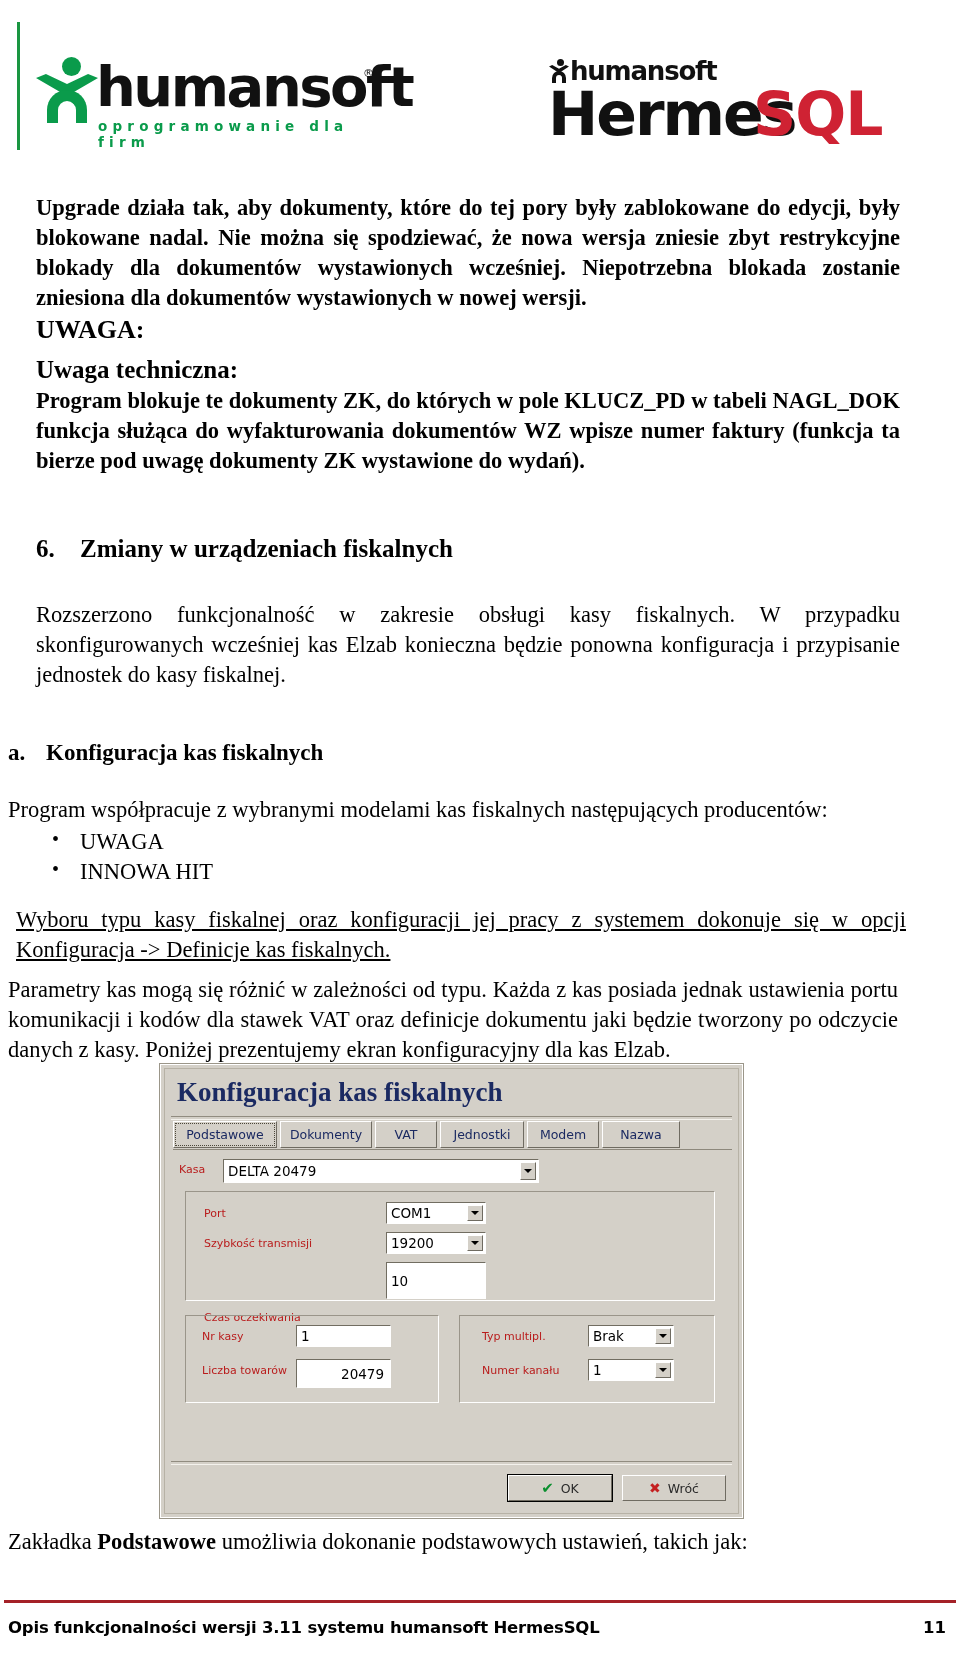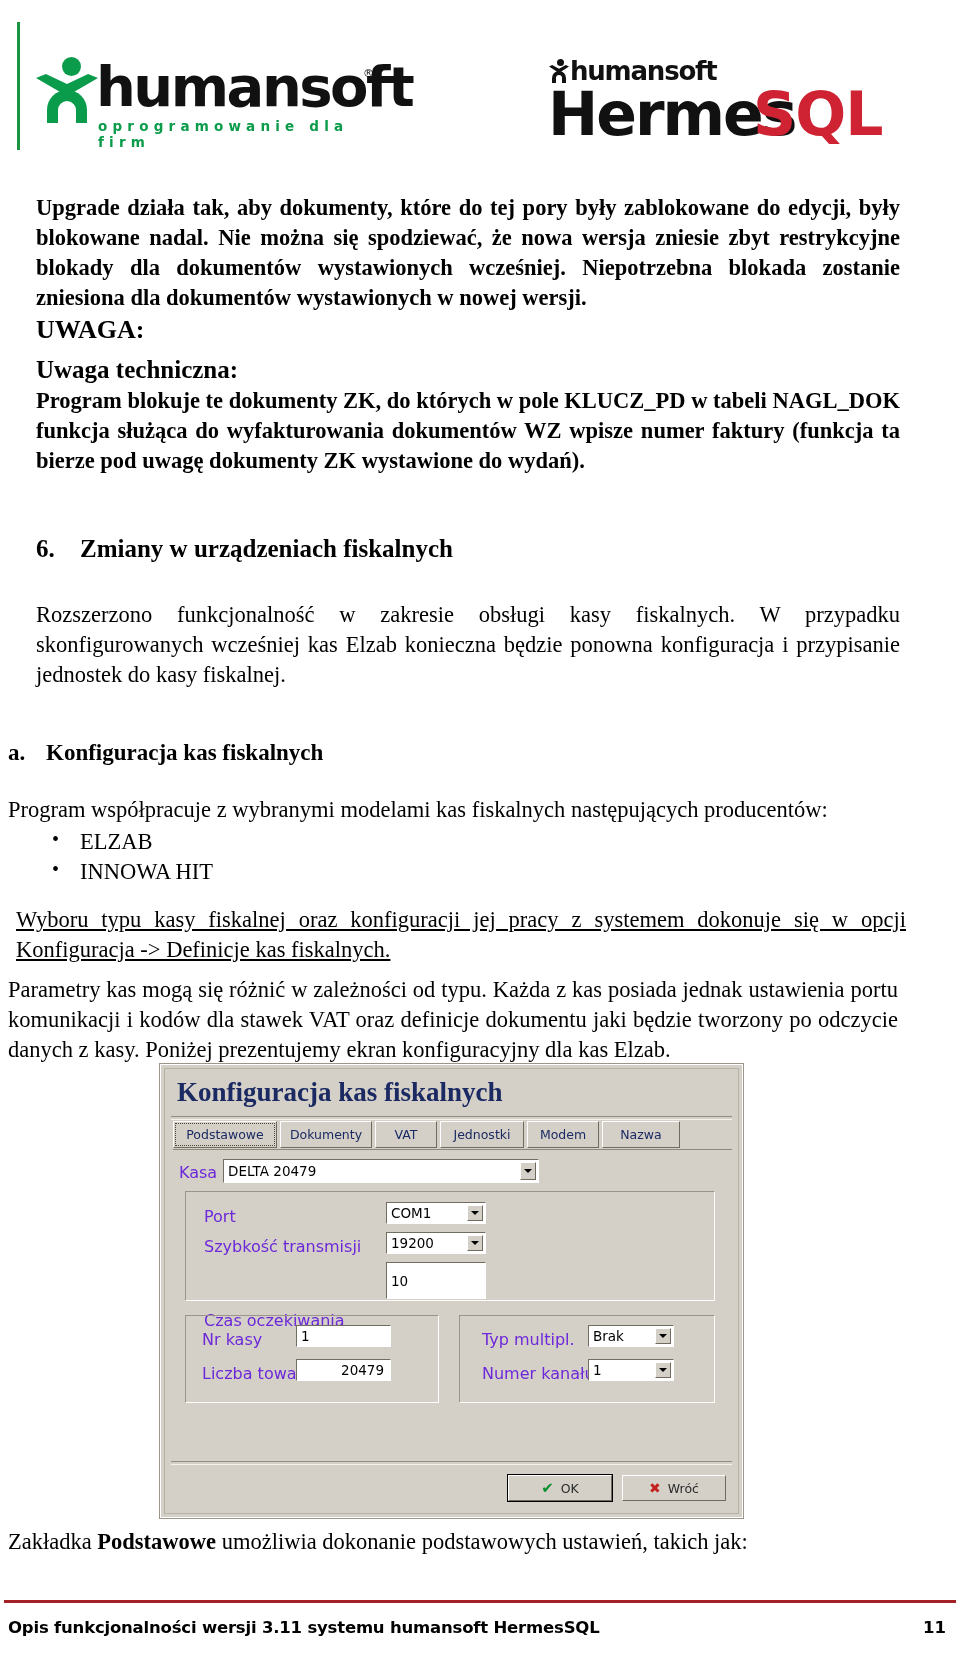--- a/index.html
+++ b/index.html
@@ -295,22 +295,22 @@
     background: #8d887c;
   }
 
   
   #kasa-row {
     position: absolute;
     left: 14px; top: 90px;
     width: 540px; height: 24px;
   }
   .fld-label {
-    color: #6d28d9;
-    font-size: 16px;
+    color: #b91c1c;
+    font-size: 11px;
     font-family: "DejaVu Sans", sans-serif;
   }
   #kasa-label {
     position: absolute; left: 0; top: 4px;
   }
   .combo, .textbox {
     position: absolute;
     background: #ffffff;
     border: 1px solid #858175;
     border-top-color: #716d61;
@@ -370,21 +370,21 @@
   #txt-czas { left: 200px; top: 70px; width: 100px; height: 37px; }
 
   
   #group-kasa {
     left: 20px; top: 246px;
     width: 254px; height: 88px;
   }
   #lbl-nrkasy  { left: 16px; top: 14px; }
   #lbl-liczba  { left: 16px; top: 48px; }
   #txt-nrkasy  { left: 110px; top: 9px; width: 95px; height: 22px; }
-  #txt-liczba  { left: 110px; top: 43px; width: 95px; height: 22px; justify-content: flex-end; padding-right: 6px; }
+  #txt-liczba  { left: 110px; top: 43px; width: 95px; height: 29px; justify-content: flex-end; padding-right: 6px; }
 
   
   #group-mult {
     left: 294px; top: 246px;
     width: 256px; height: 88px;
   }
   #lbl-typ   { left: 22px; top: 14px; }
   #lbl-numer { left: 22px; top: 48px; }
   #cmb-typ   { left: 128px; top: 9px;  width: 86px; height: 22px; }
   #cmb-numer { left: 128px; top: 43px; width: 86px; height: 22px; }
@@ -505,21 +505,21 @@
     <p class="p justify">Rozszerzono funkcjonalność w zakresie obsługi kasy fiskalnych. W przypadku skonfigurowanych wcześniej kas Elzab konieczna będzie ponowna konfiguracja i przypisanie jednostek do kasy fiskalnej.</p>
   </div>
 
   <div class="block" id="seca">
     <span class="num">a.</span><span class="ttl">Konfiguracja kas fiskalnych</span>
   </div>
 
   <div class="block" id="seca-para">
     <p class="p">Program współpracuje z wybranymi modelami kas fiskalnych następujących producentów:</p>
     <ul class="bullets">
-      <li>ELZAB</li>
+      <li>UWAGA</li>
       <li>INNOWA HIT</li>
     </ul>
   </div>
 
   <div class="block" id="seca-para2">
     <p class="p justify">Wyboru typu kasy fiskalnej oraz konfiguracji jej pracy z systemem dokonuje się w opcji Konfiguracja -&gt; Definicje kas fiskalnych.</p>
   </div>
 
   <div class="block" id="seca-para3">
     <p class="p justify">Parametry kas mogą się różnić w zależności od typu. Każda z kas posiada jednak ustawienia portu komunikacji i kodów dla stawek VAT oraz definicje dokumentu jaki będzie tworzony po odczycie danych z kasy. Poniżej prezentujemy ekran konfiguracyjny dla kas Elzab.</p>

